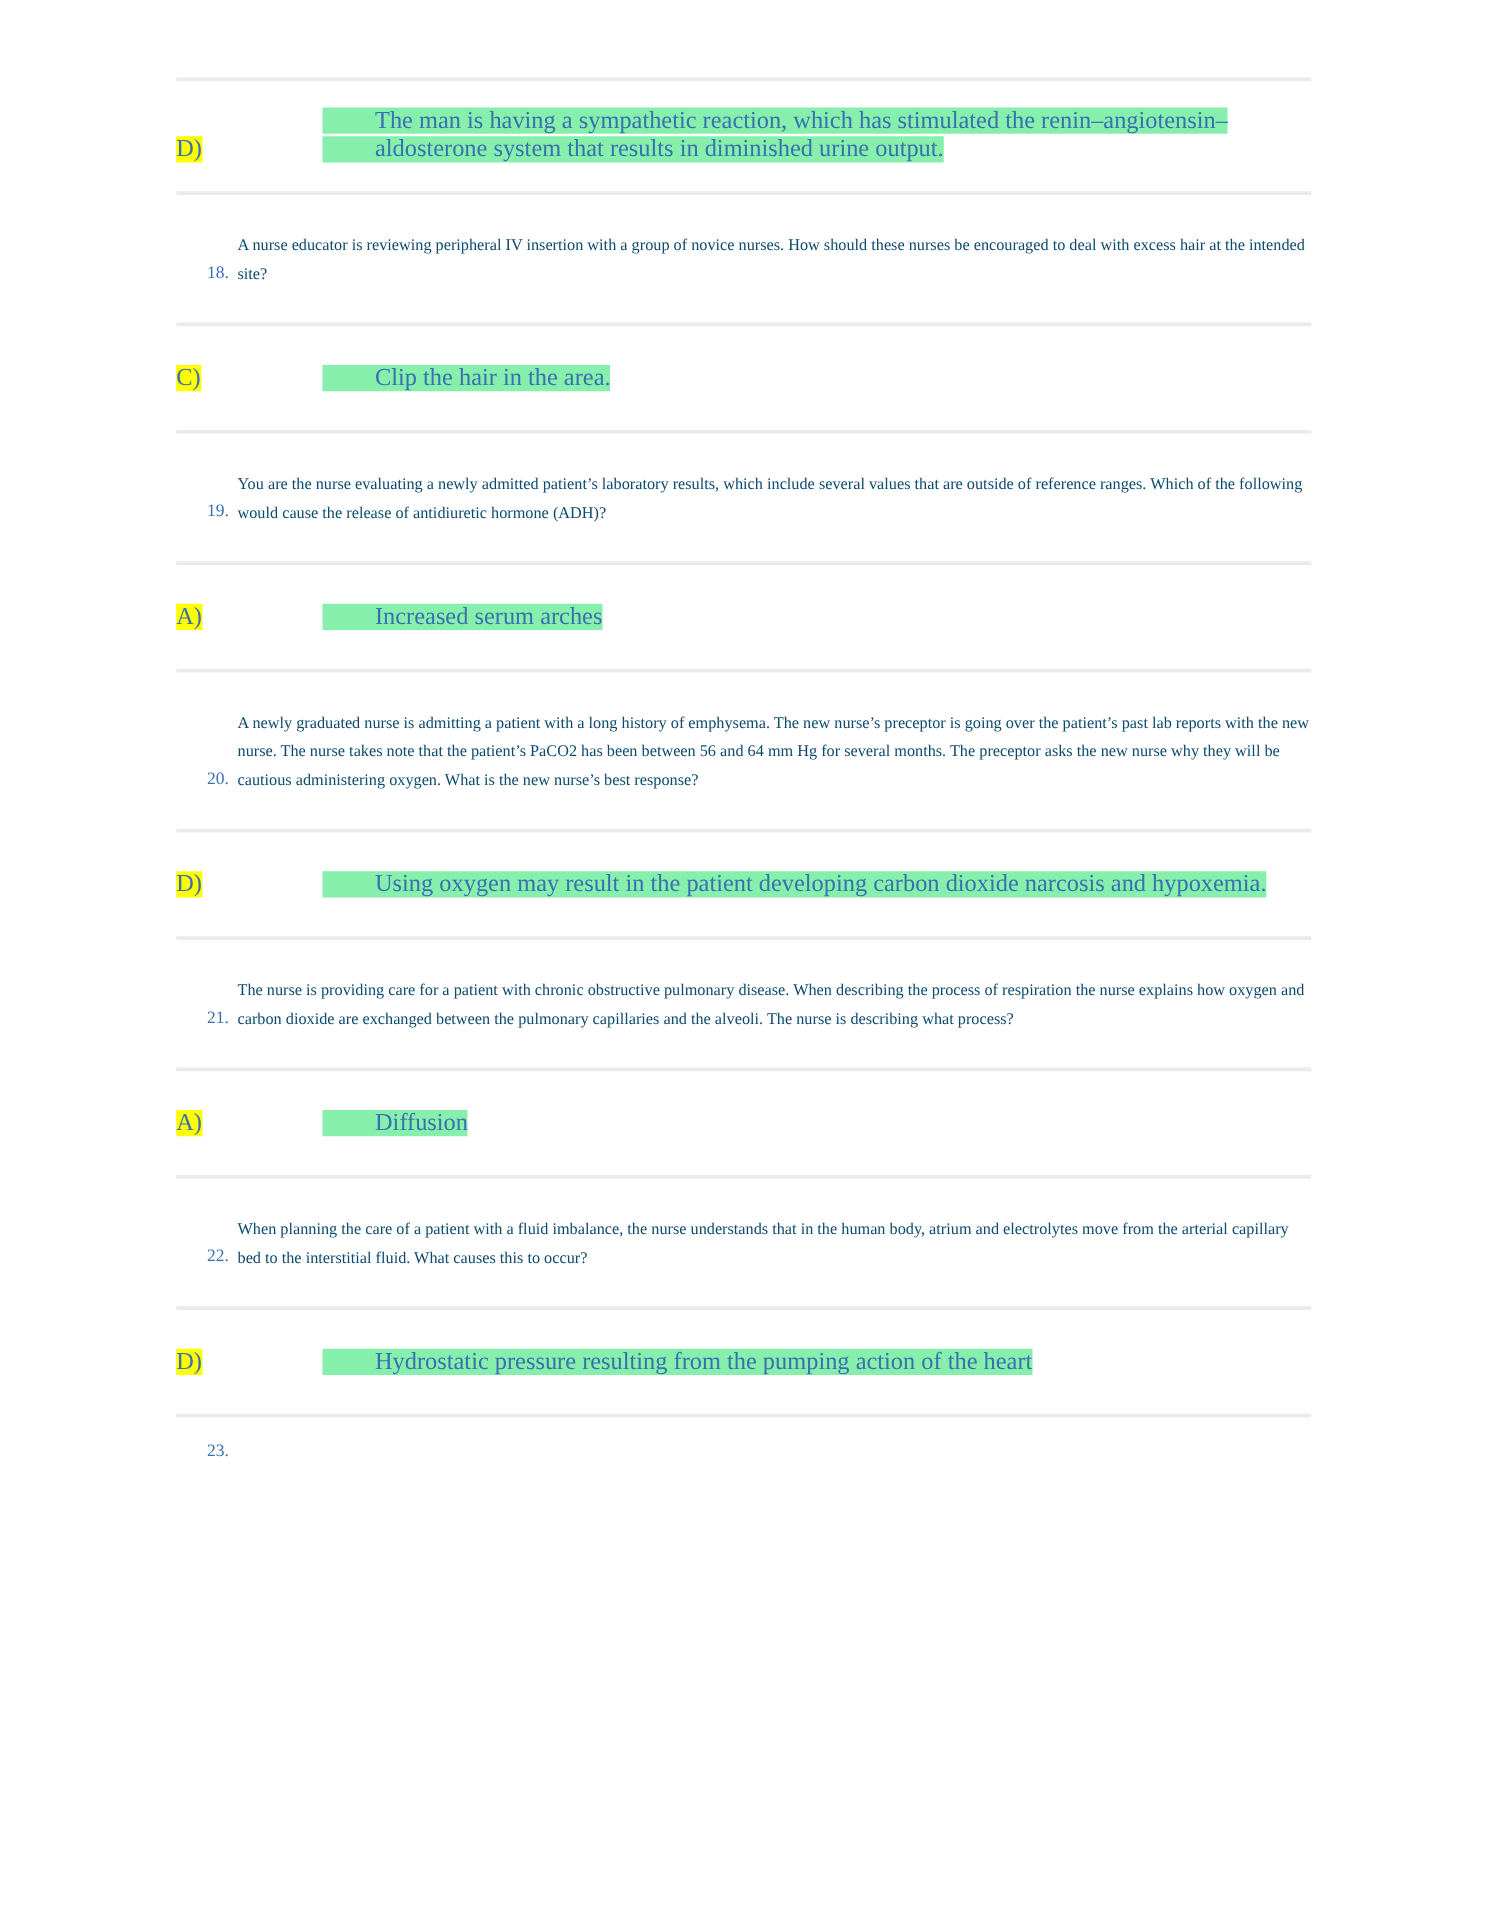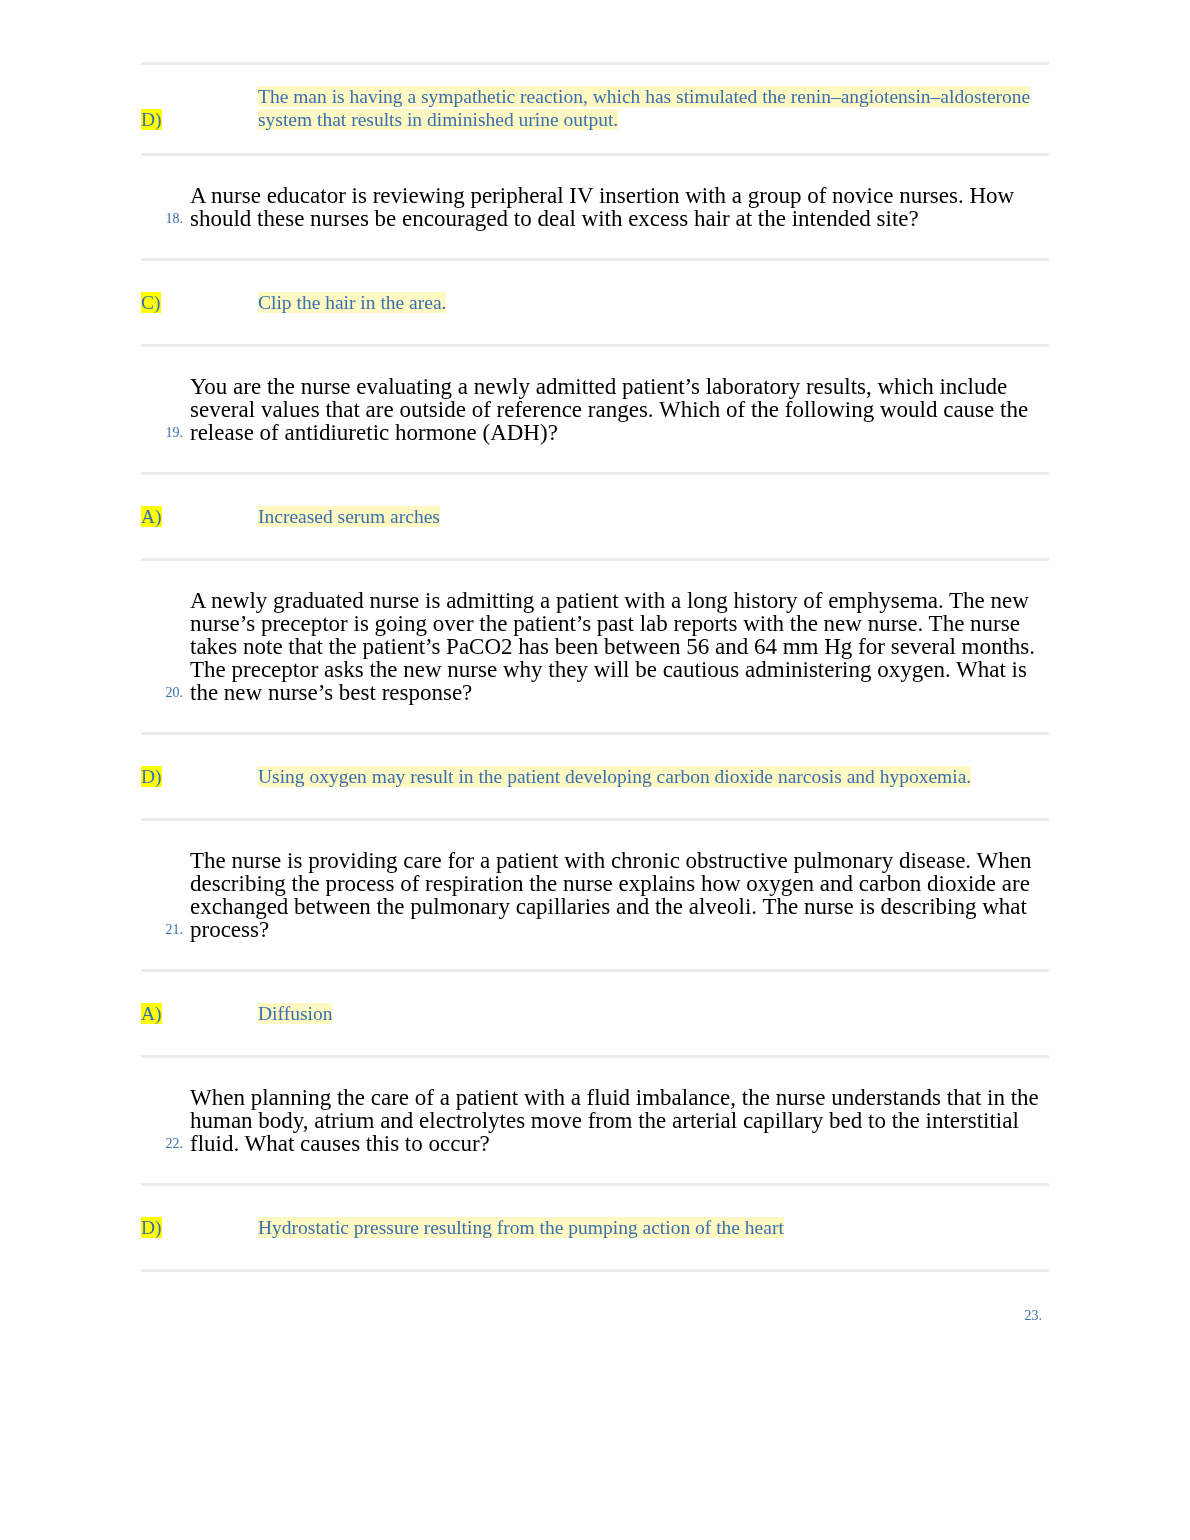--- a/index.html
+++ b/index.html
@@ -45,22 +45,22 @@
     flex: 0 0 49px;
     text-align: right;
     padding-right: 7px;
     box-sizing: border-box;
     color: #3a6fb0;
     font-size: 14px;
     line-height: 23px;
   }
   .qtext {
     flex: 1 1 auto;
-    color: #000000;
-    font-size: 23px;
+    color: #0c4a6e;
+    font-size: 13px;
     line-height: 23px;
   }
   
   .arow {
     display: flex;
     align-items: flex-start;
     padding-top: 30px;
     padding-bottom: 30px;
   }
   .alabel {
@@ -73,36 +73,37 @@
   .alabel .hl {
     background: #ffff00;
   }
   .atext {
     flex: 1 1 auto;
     color: #3a6fb0;
     font-size: 19.5px;
     line-height: 23px;
   }
   .atext .hl {
-    background: #fef9c3;
+    background: #86efac;
     box-decoration-break: clone;
+    padding-left: 42px;
     -webkit-box-decoration-break: clone;
   }
   
   .arow.first {
     padding-top: 20px;
     padding-bottom: 22px;
   }
   .arow.first .alabel {
     align-self: flex-end;
   }
   
   .qrow.cutoff {
-    align-items: flex-end;
-    padding-top: 32px;
+    align-items: flex-start;
+    padding-top: 16px;
     padding-bottom: 0;
     flex-direction: column;
   }
   .qrow.cutoff .qnum {
     text-align: right;
   }
   .spacer-top { height: 62px; }
 </style>
 </head>
 <body>

